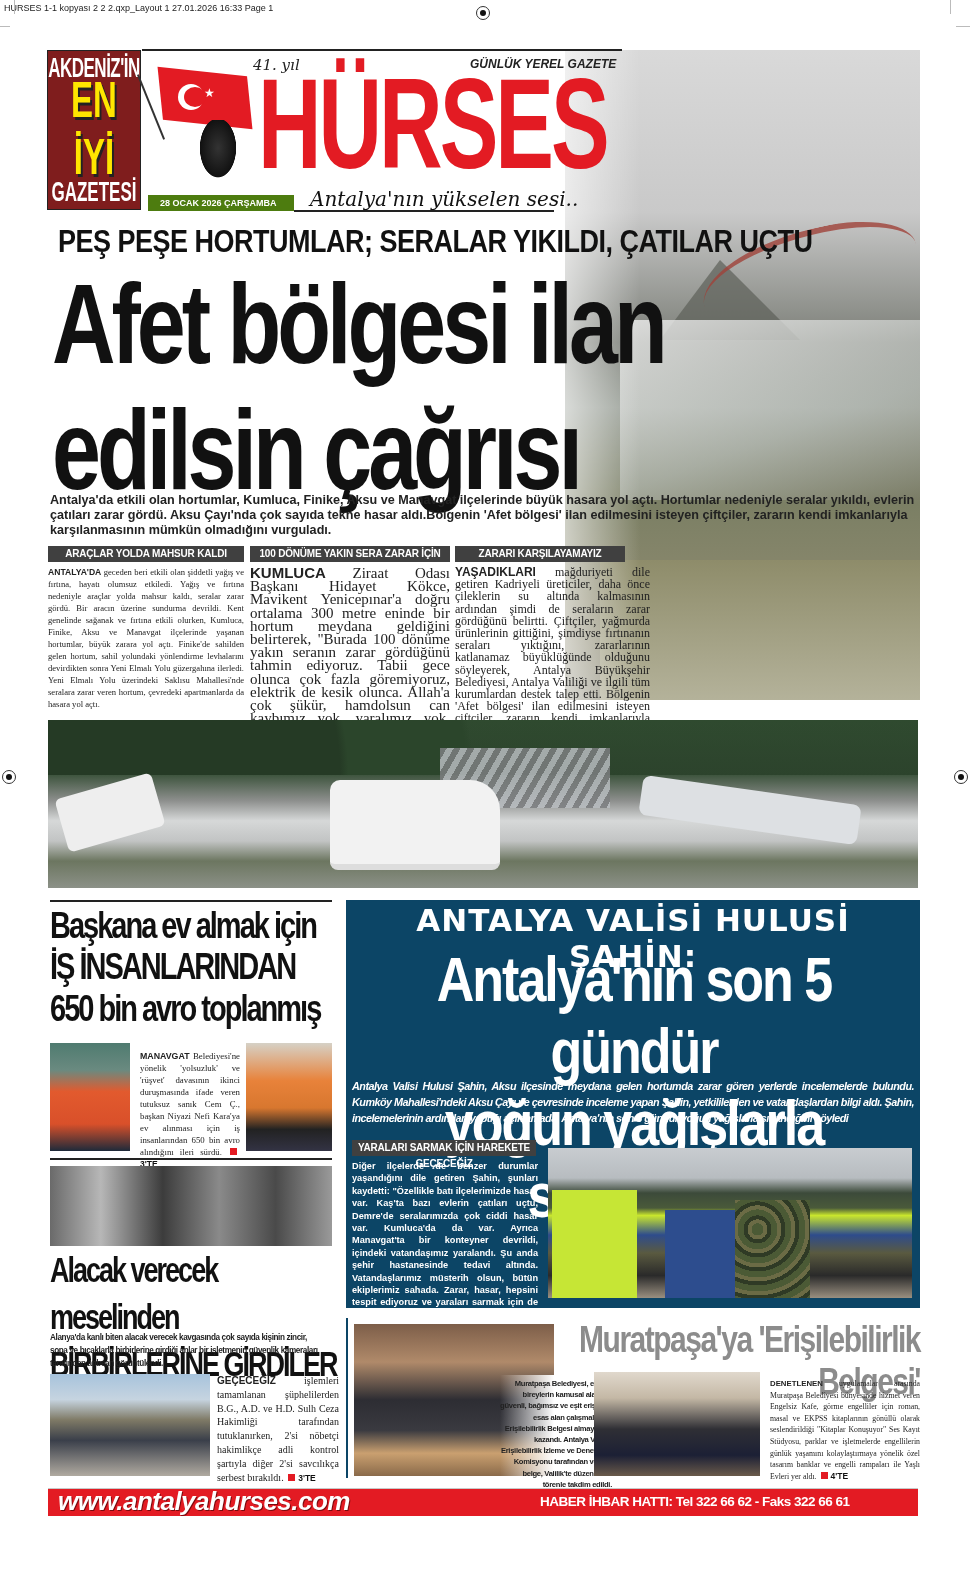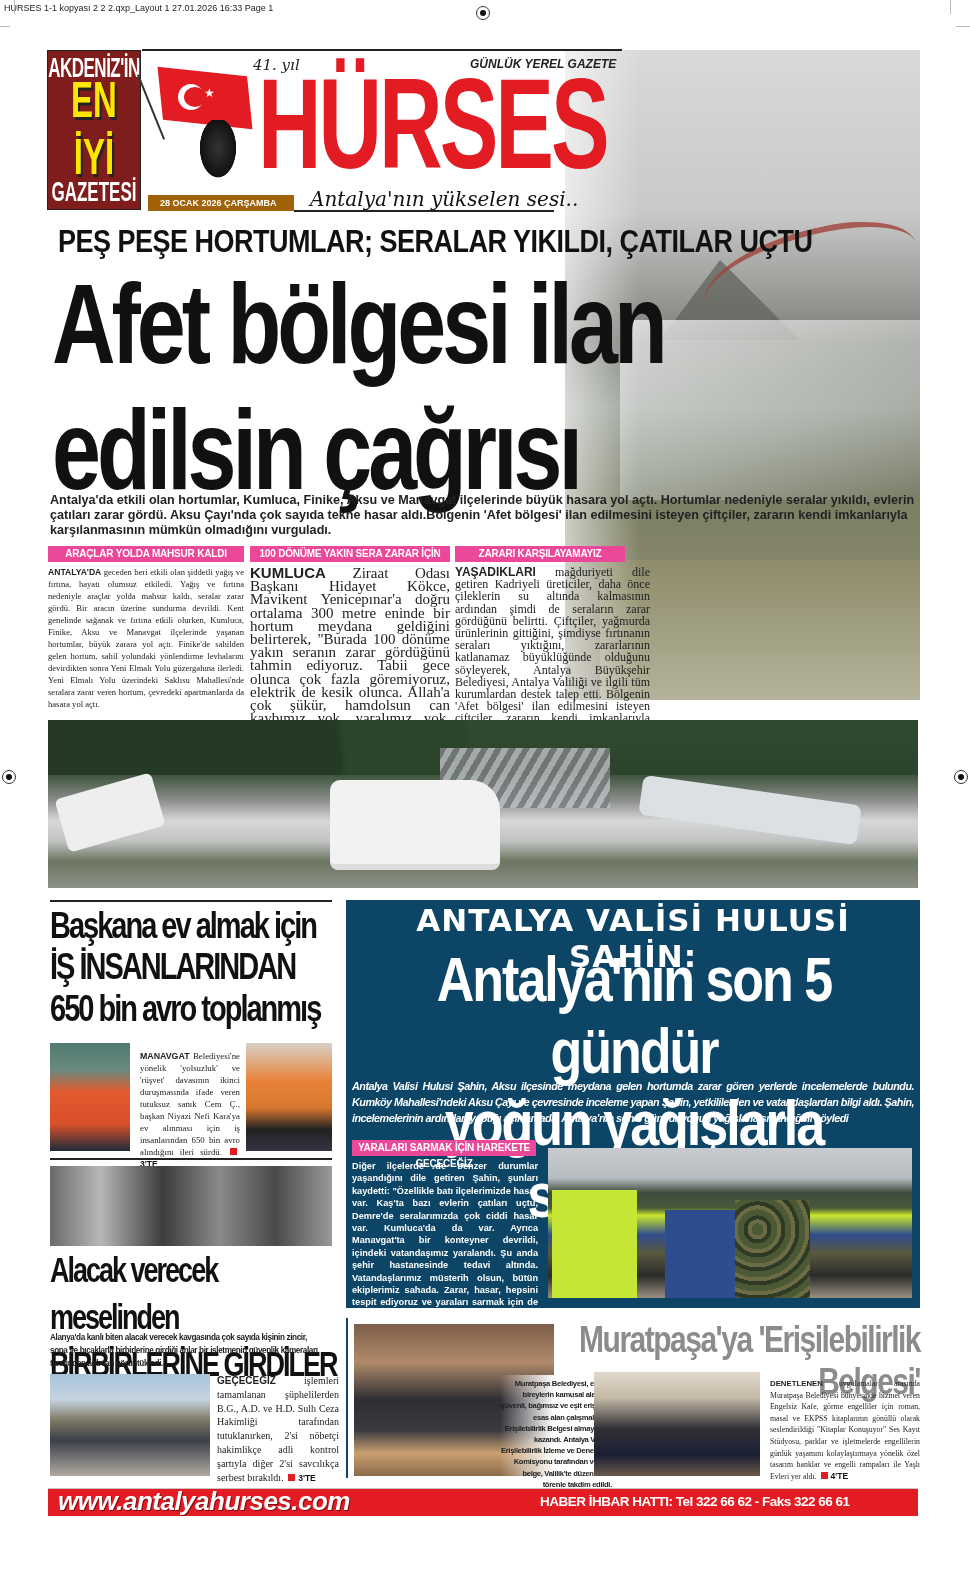--- a/index.html
+++ b/index.html
@@ -18,38 +18,38 @@
   .mast-rule { left: 142px; top: 49px; width: 480px; height: 2px; background: #222; }
   .flag { left: 160px; top: 72px; width: 90px; height: 52px; background: #e31b23; transform: skewY(12deg) rotate(-6deg); }
   .flag-pole { left: 150px; top: 72px; width: 2px; height: 70px; background: #333; transform: rotate(-22deg); }
   .crescent { left: 178px; top: 84px; width: 26px; height: 26px; border-radius: 50%; background: #fff; }
   .crescent::after { content:""; position:absolute; left:6px; top:3px; width:22px; height:20px; border-radius:50%; background:#e31b23; }
   .star { left: 204px; top: 86px; color: #fff; font-size: 12px; }
   .portrait { left: 197px; top: 120px; width: 42px; height: 62px; background: radial-gradient(ellipse at 50% 45%, #333 0%, #111 60%, transparent 62%); }
   .yil { left: 253px; top: 56px; font-family: "DejaVu Serif", serif; font-style: italic; font-size: 15px; color: #222; }
   .logo { left: 258px; top: 52px; font-family: "Liberation Sans", sans-serif; font-weight: bold; font-size: 88px; color: #e31b23; letter-spacing: -3px; transform: scaleY(1.45); transform-origin: top left; line-height: 100px; }
   .gunluk { left: 470px; top: 57px; font-size: 12px; font-weight: bold; color: #222; font-style: italic; }
-  .date-bar { left: 148px; top: 195px; width: 146px; height: 16px; background: #a16207; color: #fff; font-size: 9px; font-weight: bold; padding: 3px 0 0 12px; }
+  .date-bar { left: 148px; top: 195px; width: 146px; height: 16px; background: #4d7c0f; color: #fff; font-size: 9px; font-weight: bold; padding: 3px 0 0 12px; }
   .slogan { left: 310px; top: 187px; font-family: "DejaVu Serif", serif; font-style: italic; font-size: 20px; color: #111; }
   .slogan-rule { left: 294px; top: 210px; width: 260px; height: 2px; background: #222; }
 
   
   .hero-photo { left: 565px; top: 50px; width: 355px; height: 650px;
     background: linear-gradient(180deg, #d9d9d9 0%, #c9c9c9 25%, #7c7f78 45%, #9aa098 55%, #7b7f64 70%, #8d8a6f 85%, #9c9a8a 100%); }
   .hero-fade { left: 520px; top: 50px; width: 120px; height: 650px; background: linear-gradient(90deg, #fff 0%, rgba(255,255,255,0.6) 40%, rgba(255,255,255,0) 100%); }
   .greenhouse-frame { left: 700px; top: 230px; width: 220px; height: 90px; border-top: 6px solid #a0433a; border-radius: 60% 40% 0 0; transform: rotate(-12deg); opacity: .8; }
   .plastic { left: 620px; top: 320px; width: 300px; height: 180px; background: linear-gradient(160deg, rgba(240,240,240,.8), rgba(190,195,190,.6) 60%, rgba(120,120,100,.5)); }
   .water { left: 600px; top: 560px; width: 320px; height: 140px; background: linear-gradient(180deg, #8e8c6a, #b4b29a); }
   .mountain { left: 660px; top: 260px; width: 0; height: 0; border-left: 60px solid transparent; border-right: 80px solid transparent; border-bottom: 80px solid #5d6058; opacity: .7; }
 
   .kicker { left: 58px; top: 224px; font-size: 27px; font-weight: bold; letter-spacing: -0.5px; color: #111; transform: scaleY(1.15); transform-origin: top left; }
   .headline { left: 52px; top: 262px; font-family: "Liberation Sans", sans-serif; font-weight: bold; font-size: 88px; line-height: 98px; letter-spacing: -4px; color: #111; transform: scaleY(1.28); transform-origin: top left; }
   .lead { left: 50px; top: 493px; width: 870px; font-size: 12.6px; font-weight: bold; line-height: 15px; color: #222; }
 
-  .subhead { height: 16px; background: #ec4899; color: #fff; font-size: 10px; font-weight: bold; text-align: center; line-height: 16px; letter-spacing: -0.2px; }
+  .subhead { height: 16px; background: #404040; color: #fff; font-size: 10px; font-weight: bold; text-align: center; line-height: 16px; letter-spacing: -0.2px; }
   .col { font-family: "Liberation Serif", serif; color: #222; text-align: justify; }
   .col b { font-family: "Liberation Sans", sans-serif; }
   .col1 { left: 48px; top: 566px; width: 196px; font-size: 8.6px; line-height: 12px; }
   .col2 { left: 250px; top: 566px; width: 200px; font-size: 15px; line-height: 13.2px; }
   .col3 { left: 455px; top: 566px; width: 195px; font-size: 12px; line-height: 12.2px; }
 
   
   .boats { left: 48px; top: 720px; width: 870px; height: 168px;
     background: linear-gradient(180deg, #2f4a2f 0%, #304a30 30%, #8d8f8d 48%, #d6d8d8 60%, #c2c4c4 72%, #6c7660 84%, #8c9188 100%); }
   .tree-line { left: 48px; top: 720px; width: 870px; height: 55px; background: radial-gradient(circle at 5% 100%, #253a25 30%, transparent 31%), radial-gradient(circle at 20% 100%, #2b452b 35%, transparent 36%), linear-gradient(180deg, rgba(255,255,255,0) 0%, #2c432c 100%); }

